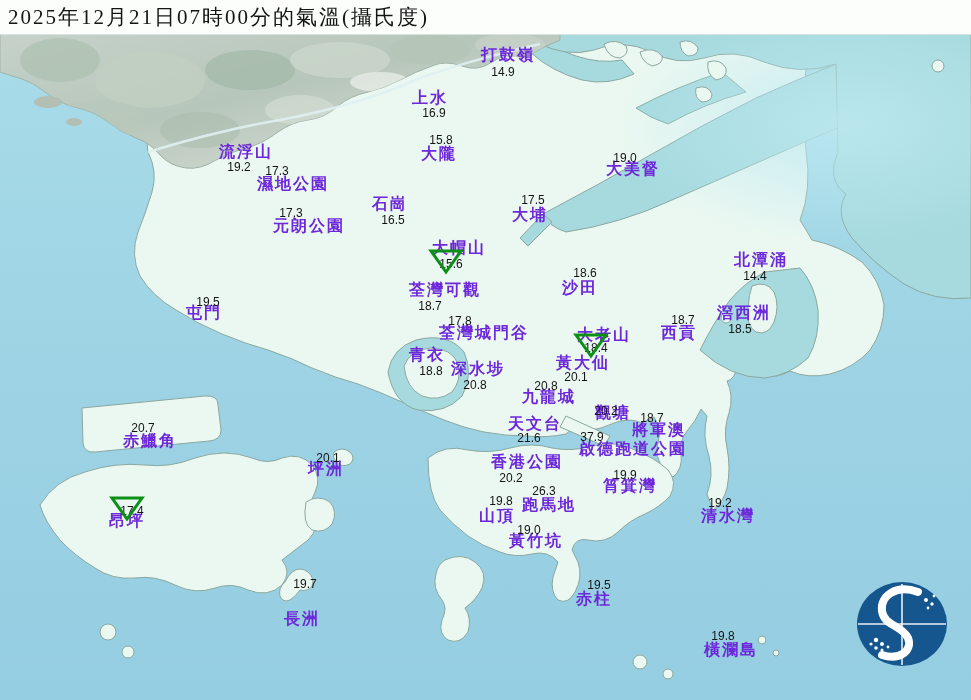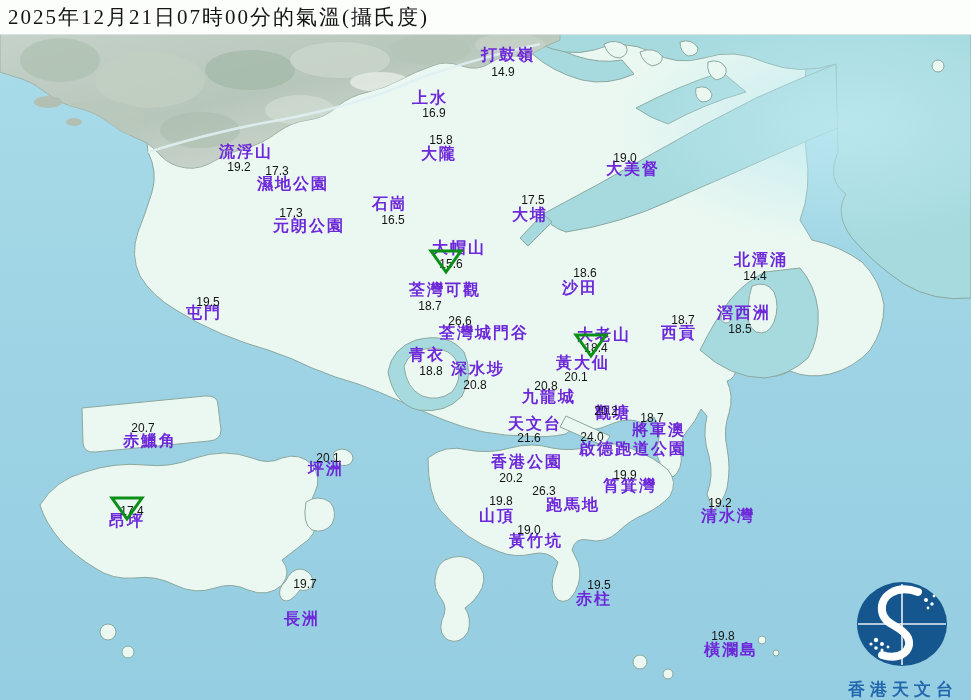--- a/index.html
+++ b/index.html
@@ -151,21 +151,21 @@
       <span class="st-tri" style="left: 446px; top: 263px;"><svg width="36" height="28" viewBox="0 0 36 28">
           <polygon points="3,4 33,4 18,25" fill="none" stroke="#0b8f17" stroke-width="3"></polygon>
         </svg></span>
       <span class="st-name" style="left: 459px; top: 248px;">大帽山</span>
       <span class="st-value" style="left: 451px; top: 264px;">15.6</span>
       <span class="st-name" style="left: 580px; top: 288px;">沙田</span>
       <span class="st-value" style="left: 585px; top: 273px;">18.6</span>
       <span class="st-name" style="left: 445px; top: 290px;">荃灣可觀</span>
       <span class="st-value" style="left: 430px; top: 306px;">18.7</span>
       <span class="st-name" style="left: 484px; top: 333px;">荃灣城門谷</span>
-      <span class="st-value" style="left: 460px; top: 321px;">26.6</span>
+      <span class="st-value" style="left: 460px; top: 321px;">17.8</span>
       <span class="st-name" style="left: 204px; top: 313px;">屯門</span>
       <span class="st-value" style="left: 208px; top: 302px;">19.5</span>
       <span class="st-name" style="left: 427px; top: 355px;">青衣</span>
       <span class="st-value" style="left: 431px; top: 371px;">18.8</span>
       <span class="st-name" style="left: 478px; top: 369px;">深水埗</span>
       <span class="st-value" style="left: 475px; top: 385px;">20.8</span>
       <span class="st-tri" style="left: 591px; top: 347px;"><svg width="36" height="28" viewBox="0 0 36 28">
           <polygon points="3,4 33,4 18,25" fill="none" stroke="#0b8f17" stroke-width="3"></polygon>
         </svg></span>
       <span class="st-name" style="left: 604px; top: 335px;">大老山</span>
@@ -180,26 +180,26 @@
       <span class="st-value" style="left: 683px; top: 320px;">18.7</span>
       <span class="st-name" style="left: 761px; top: 260px;">北潭涌</span>
       <span class="st-value" style="left: 755px; top: 276px;">14.4</span>
       <span class="st-name" style="left: 744px; top: 313px;">滘西洲</span>
       <span class="st-value" style="left: 740px; top: 329px;">18.5</span>
       <span class="st-name" style="left: 535px; top: 424px;">天文台</span>
       <span class="st-value" style="left: 529px; top: 438px;">21.6</span>
       <span class="st-name" style="left: 659px; top: 430px;">將軍澳</span>
       <span class="st-value" style="left: 652px; top: 418px;">18.7</span>
       <span class="st-name" style="left: 633px; top: 449px;">啟德跑道公園</span>
-      <span class="st-value" style="left: 592px; top: 437px;">24.0</span>
+      <span class="st-value" style="left: 592px; top: 437px;">37.9</span>
       <span class="st-name" style="left: 527px; top: 462px;">香港公園</span>
       <span class="st-value" style="left: 511px; top: 478px;">20.2</span>
       <span class="st-name" style="left: 630px; top: 486px;">筲箕灣</span>
       <span class="st-value" style="left: 625px; top: 475px;">19.9</span>
-      <span class="st-name" style="left: 549px; top: 505px; margin-left: 24px;">跑馬地</span>
+      <span class="st-name" style="left: 549px; top: 505px;">跑馬地</span>
       <span class="st-value" style="left: 544px; top: 491px;">26.3</span>
       <span class="st-name" style="left: 497px; top: 516px;">山頂</span>
       <span class="st-value" style="left: 501px; top: 501px;">19.8</span>
       <span class="st-name" style="left: 536px; top: 541px;">黃竹坑</span>
       <span class="st-value" style="left: 529px; top: 530px;">19.0</span>
       <span class="st-name" style="left: 150px; top: 441px;">赤鱲角</span>
       <span class="st-value" style="left: 143px; top: 428px;">20.7</span>
       <span class="st-name" style="left: 326px; top: 469px;">坪洲</span>
       <span class="st-value" style="left: 328px; top: 458px;">20.1</span>
       <span class="st-tri" style="left: 127px; top: 510px;"><svg width="36" height="28" viewBox="0 0 36 28">
@@ -229,17 +229,16 @@
           <circle cx="34" cy="70" r="1.8"></circle>
         <circle cx="40" cy="72" r="1.5"></circle>
           <circle cx="46" cy="69" r="1.4"></circle>
           <circle cx="29" cy="66" r="1.6"></circle>
         <circle cx="84" cy="22" r="2"></circle>
           <circle cx="90" cy="26" r="1.7"></circle>
           <circle cx="86" cy="30" r="1.4"></circle>
         <circle cx="92" cy="18" r="1.4"></circle>
       </g>
     </svg>
-    <span class="logo-zh">香港天文台</span>
     
   </div>
 
 </div>
 
 </body></html>

